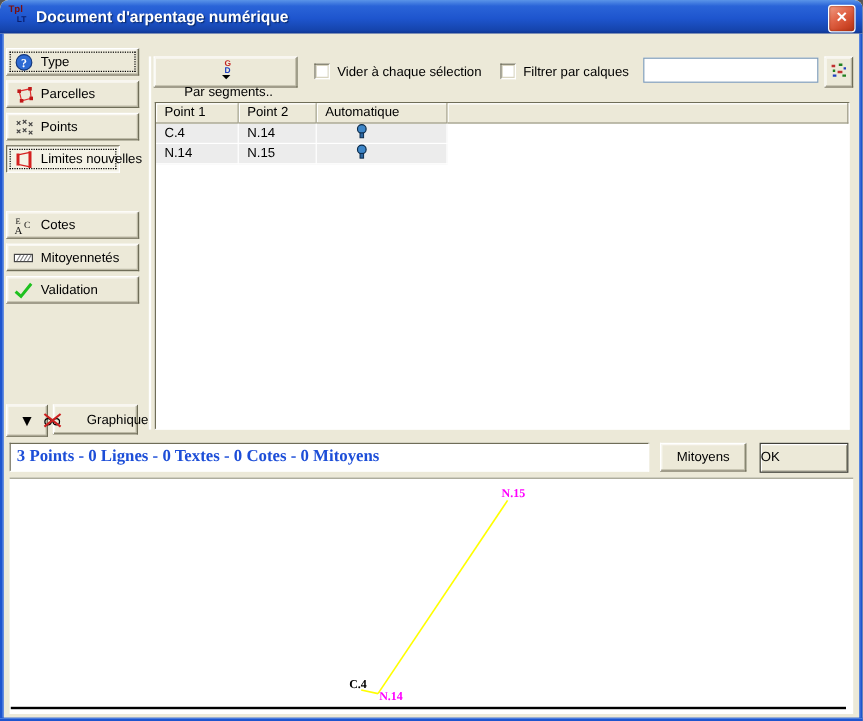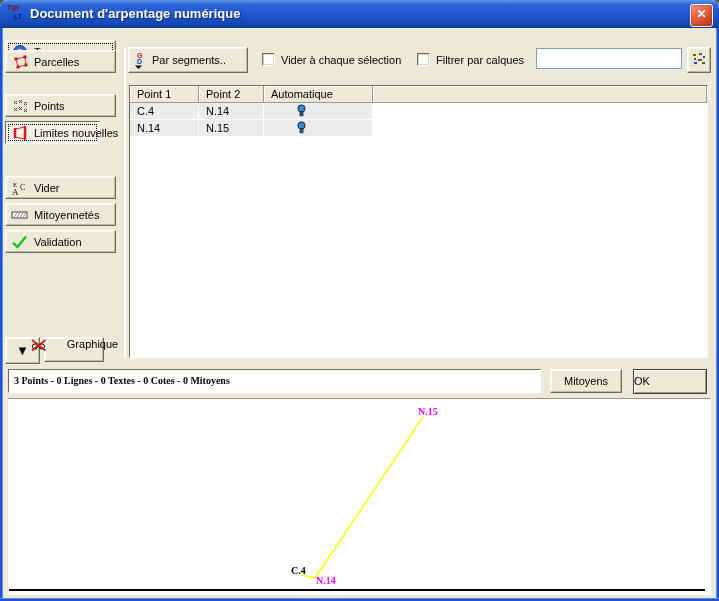--- a/index.html
+++ b/index.html
@@ -42,21 +42,21 @@
   .side-btn .lbl{white-space:nowrap;}
   .side-btn.focused{outline:1px dotted #000;outline-offset:-4px;}
   .side-btn.active{border-color:#6F6D58 #FFFFFF #FFFFFF #6F6D58;background:#F4F2E6;
     box-shadow:none;outline:1px dotted #000;outline-offset:-4px;width:95px;}
   .icon{display:inline-flex;align-items:center;justify-content:center;width:19px;height:18px;flex:0 0 19px;}
 
   .divider{position:absolute;left:124px;top:47px;width:2px;height:311px;background:#FFFFFF;}
 
   
   .seg-btn{position:absolute;left:128px;top:47px;width:120px;height:26px;display:flex;align-items:center;
-    gap:5px;padding-left:5px;box-sizing:border-box;cursor:default;}
+    gap:5px;padding-left:5px;box-sizing:border-box;cursor:default;flex-direction:column;}
   .chk{position:absolute;width:13px;height:13px;background:#fff;border:1px solid;
     border-color:#6F6D58 #FFF #FFF #6F6D58;box-shadow:0 0 0 1px #D8D4C0 inset;box-sizing:border-box;}
   .chk-lbl{position:absolute;white-space:nowrap;text-align:right;}
   .filter-input{position:absolute;left:536px;top:48px;width:146px;height:21px;border:1px solid #7F9DB9;
     background:#fff;box-sizing:border-box;font-family:"Liberation Sans",sans-serif;font-size:11px;padding:2px 3px;}
   .layers-btn{position:absolute;left:687px;top:47px;width:22px;height:24px;display:flex;
     align-items:center;justify-content:center;cursor:default;}
 
   
   .table-panel{position:absolute;left:129px;top:85px;width:579px;height:273px;background:#fff;
@@ -66,26 +66,26 @@
     box-shadow:inset 1px 1px 0 #FFF;box-sizing:border-box;padding:2px 12px 0 7px;font-size:11px;
     white-space:nowrap;overflow:hidden;}
   .trow{display:flex;height:17px;background:#ECECEC;width:243px;}
   .td{box-sizing:border-box;padding:2px 0 0 7px;border-right:1px solid #FFF;border-bottom:1px solid #FFF;
     font-size:11px;white-space:nowrap;overflow:hidden;display:flex;align-items:center;padding-top:0;}
   .td.icon-cell{padding-left:33px;}
 
   
   .tri-btn{position:absolute;left:5px;top:337px;width:33px;height:25px;display:flex;align-items:center;
     justify-content:center;font-size:13px;cursor:default;}
-  .graph-btn{position:absolute;left:44px;top:337px;width:60px;height:25px;display:flex;
+  .graph-btn{position:absolute;left:44px;top:337px;width:71px;height:25px;display:flex;align-items:center;
     gap:20px;justify-content:center;font-size:11px;cursor:default;padding:0;box-sizing:border-box;}
 
   .status-field{position:absolute;left:8px;top:369px;width:533px;height:24px;background:#fff;
-    box-sizing:border-box;font-family:"Liberation Serif",serif;font-weight:bold;font-size:10px;
-    color:#000000;line-height:22px;padding-left:5px;white-space:nowrap;}
+    box-sizing:border-box;font-family:"Liberation Serif",serif;font-weight:bold;font-size:14px;
+    color:#1d4ed8;line-height:22px;padding-left:5px;white-space:nowrap;}
   .cancel-btn{position:absolute;left:550px;top:369px;width:72px;height:24px;font-size:11px;
     text-align:center;line-height:22px;cursor:default;box-sizing:border-box;}
   .ok-btn{position:absolute;left:633px;top:369px;width:74px;height:25px;font-size:11px;
     line-height:22px;cursor:default;box-sizing:border-box;background:#ECE9D8;border:1px solid #40403A;
     box-shadow:inset 1px 1px 0 #FFF, inset -1px -1px 0 #9C9A87;}
 
   
   .gcanvas{position:absolute;left:8px;top:398px;width:703px;height:196px;background:#FFFFFF;
     border-top:1px solid #9A9884;overflow:hidden;}
   .gcanvas svg{position:absolute;left:0;top:0;}
@@ -115,21 +115,21 @@
 
   <div class="side-btn raised focused" style="top:40px">
     <span class="icon">
       <svg width="16" height="16">
           <circle cx="8" cy="8" r="6.5" fill="#2E6BD4" stroke="#16397E"></circle>
           <text x="8" y="12" font-size="10" font-weight="bold" fill="#fff" text-anchor="middle" font-family="Liberation Serif,serif">?</text>
         </svg>
     </span>
     <span class="lbl">Type</span>
   </div>
-  <div class="side-btn raised" style="top:50px">
+  <div class="side-btn raised" style="top:67px">
     <span class="icon">
       <svg width="16" height="16">
           <polygon points="4,5 13,3 14,11 6,13" fill="none" stroke="#E03030" stroke-width="1"></polygon>
           <g fill="#C01818">
             <rect x="2.5" y="3.5" width="3" height="3"></rect>
             <rect x="11.5" y="1.5" width="3" height="3"></rect>
             <rect x="12.5" y="9.5" width="3" height="3"></rect>
             <rect x="4.5" y="11.5" width="3" height="3"></rect>
           </g>
         </svg>
@@ -155,21 +155,21 @@
     <span class="lbl">Limites nouvelles</span>
   </div>
   <div class="side-btn raised" style="top:176px">
     <span class="icon">
       <svg width="16" height="16" fill="#111" font-family="Liberation Serif,serif">
           <text x="1" y="7" font-size="7">E</text>
           <text x="0" y="15" font-size="9">A</text>
           <text x="8" y="10" font-size="8">C</text>
         </svg>
     </span>
-    <span class="lbl">Vider</span>
+    <span class="lbl">Cotes</span>
   </div>
   <div class="side-btn raised" style="top:203px">
     <span class="icon">
       <svg width="18" height="16">
           <rect x="1" y="5" width="15" height="6" fill="#fff" stroke="#444"></rect>
           <path d="M3,10.5 l3,-5 M6,10.5 l3,-5 M9,10.5 l3,-5 M12,10.5 l3,-5" stroke="#888" stroke-width="1"></path>
         </svg>
     </span>
     <span class="lbl">Mitoyennetés</span>
   </div>

